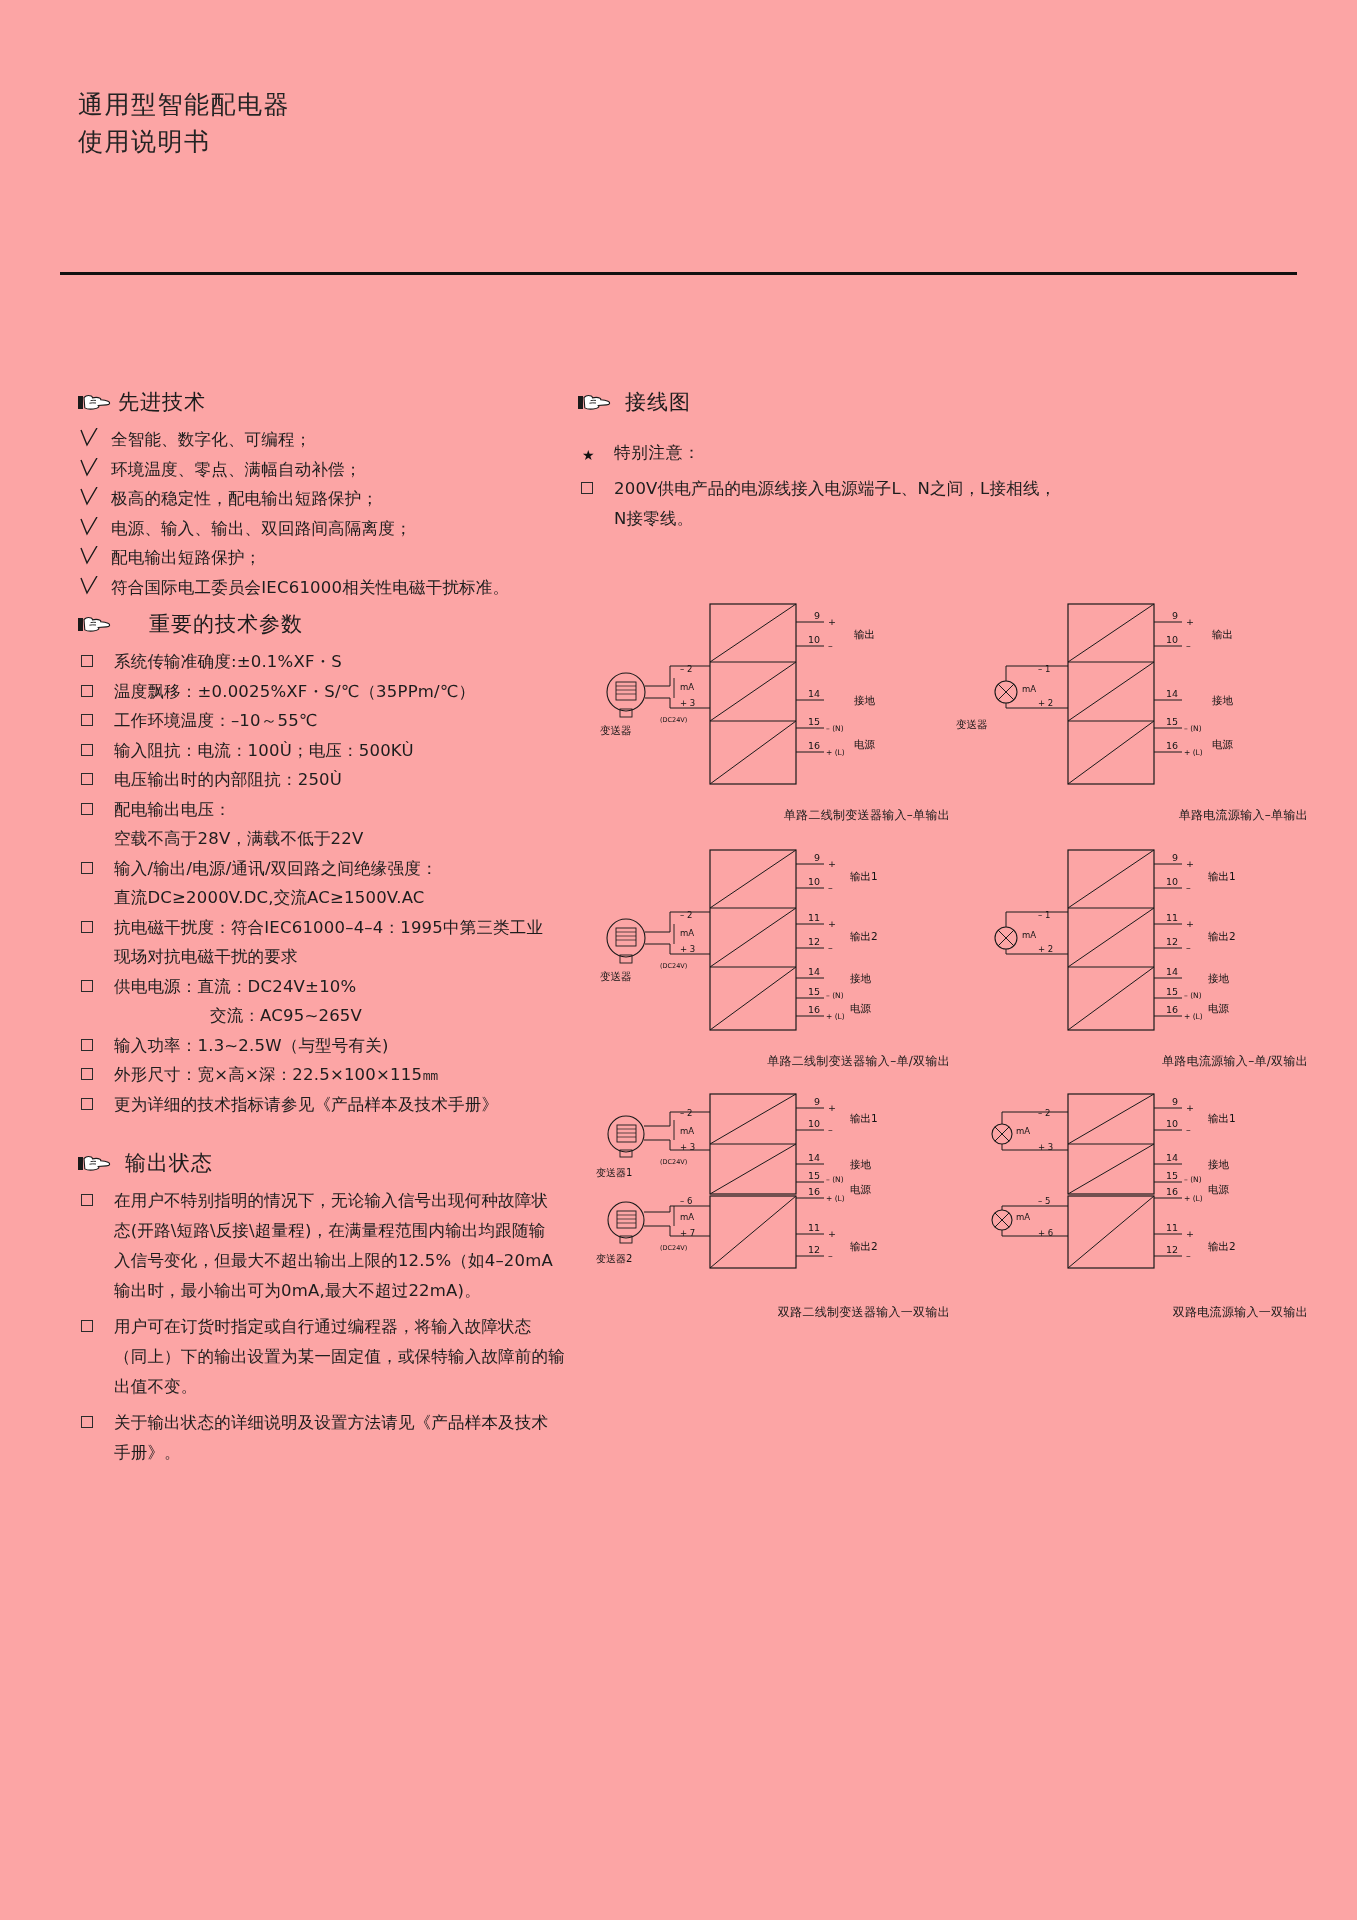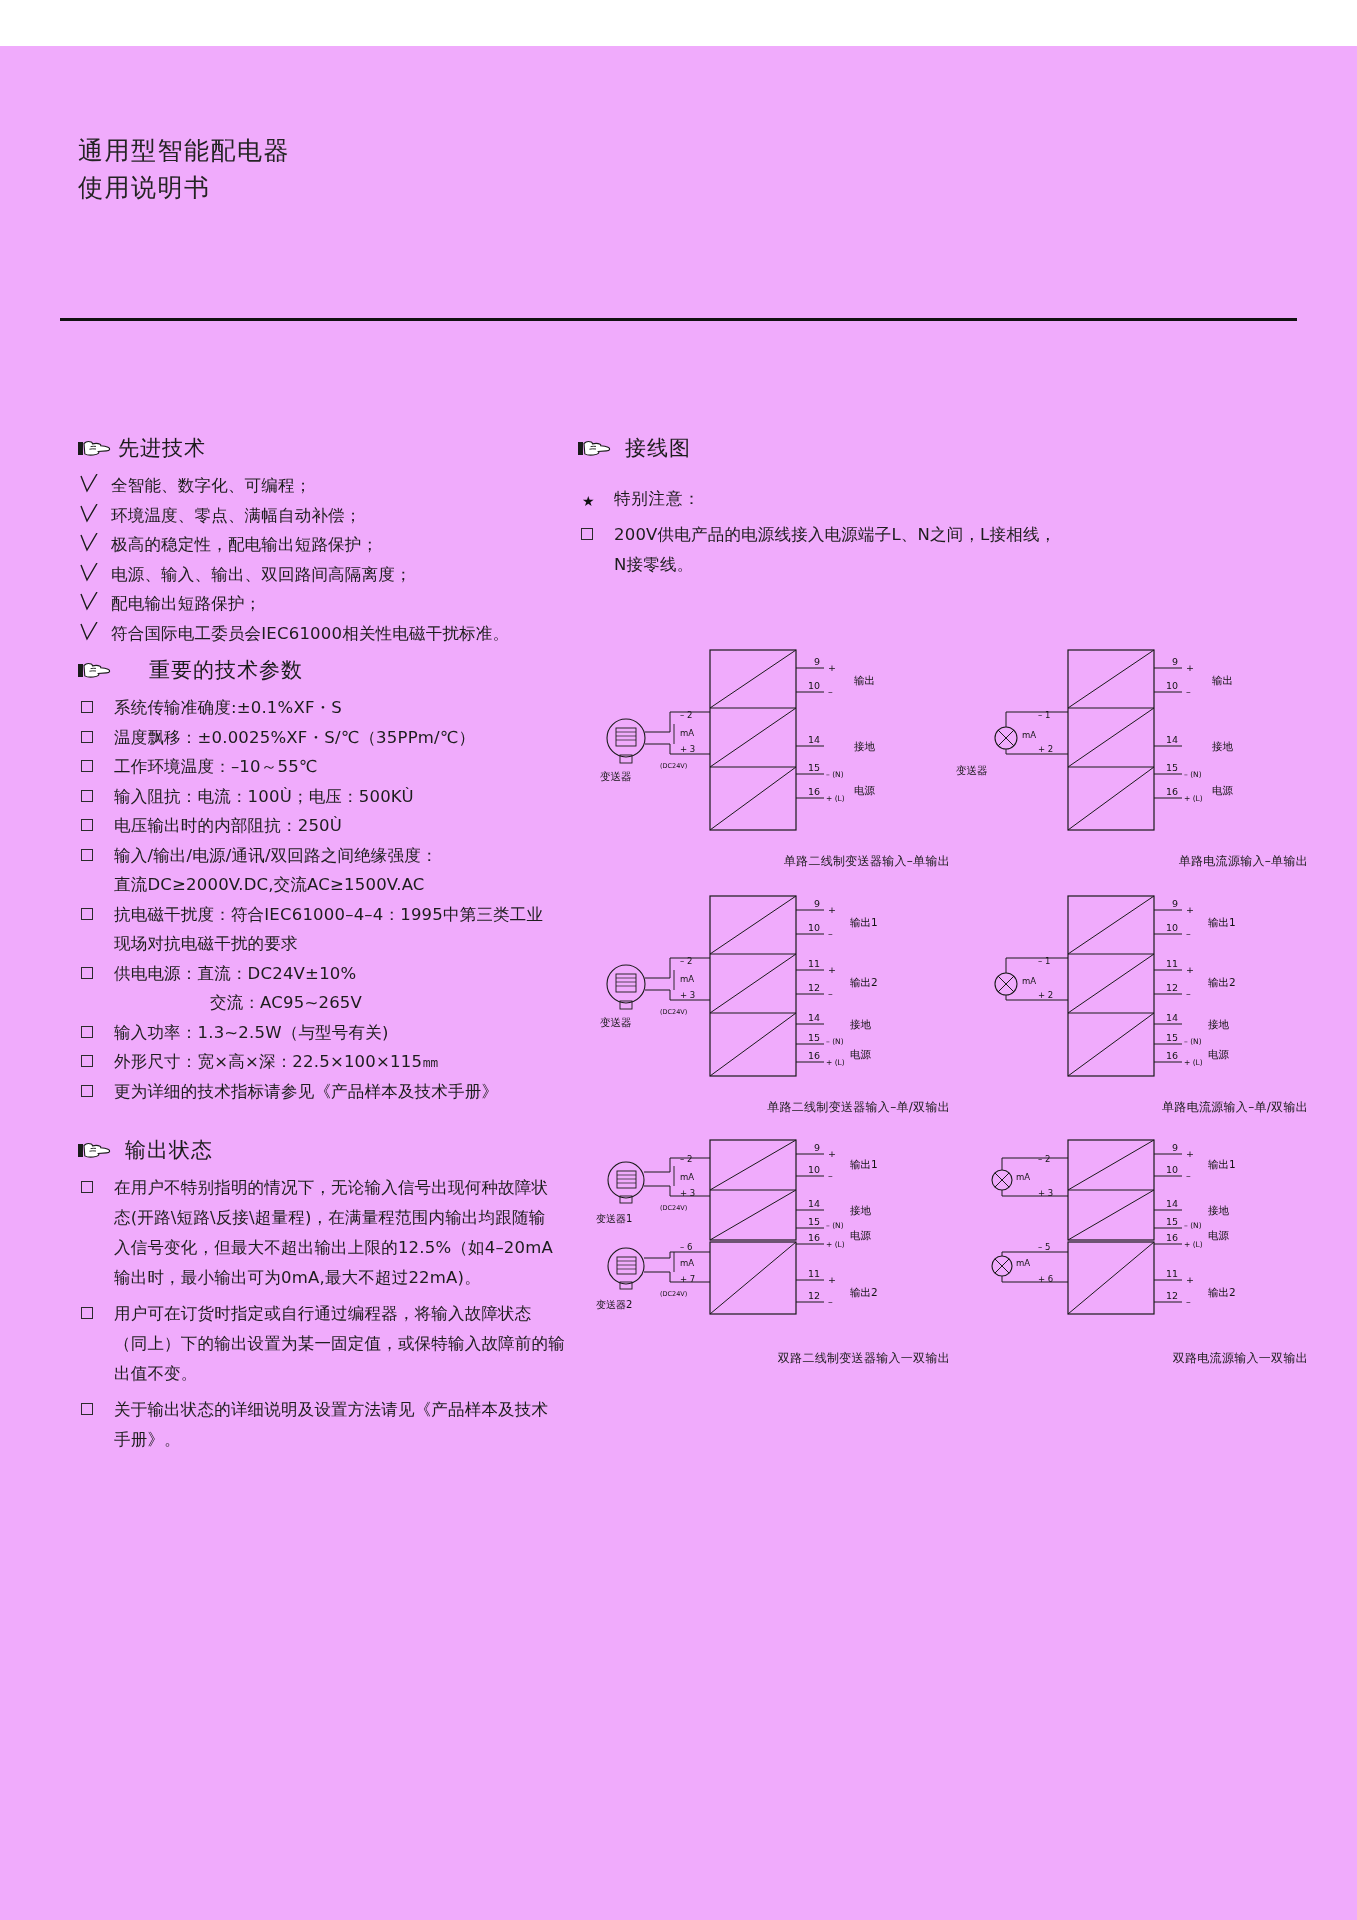--- a/index.html
+++ b/index.html
@@ -11,22 +11,21 @@
     width: 1357px;
     height: 1920px;
     font-family: "DejaVu Sans", "Liberation Sans", sans-serif;
     color: #1a1a1a;
     position: relative;
     overflow: hidden;
   }
   .page {
     position: absolute;
     inset: 0;
-    background: #f0abfc;
-    margin-top: 46px;
+    background: #fca5a5;
   }
 
   
   .doc-title {
     position: absolute;
     left: 78px;
     top: 86px;
     font-size: 25px;
     line-height: 37px;
     letter-spacing: 1.5px;
@@ -277,20 +276,25 @@
           <span class="sq"></span>
         <span class="cont">输入阻抗：电流：100Ù；电压：500KÙ</span>
         </li>
 
 
       <li>
           <span class="sq"></span>
         <span class="cont">电压输出时的内部阻抗：250Ù</span>
         </li>
 
+      <li>
+          <span class="sq"></span>
+        <span class="cont">配电输出电压：</span>
+        <span class="cont">空载不高于28V，满载不低于22V</span>
+        </li>
 
       <li>
           <span class="sq"></span>
         <span class="cont">输入/输出/电源/通讯/双回路之间绝缘强度：</span>
         <span class="cont">直流DC≥2000V.DC,交流AC≥1500V.AC</span>
         </li>
 
       <li>
           <span class="sq"></span>
         <span class="cont">抗电磁干扰度：符合IEC61000–4–4：1995中第三类工业</span>

